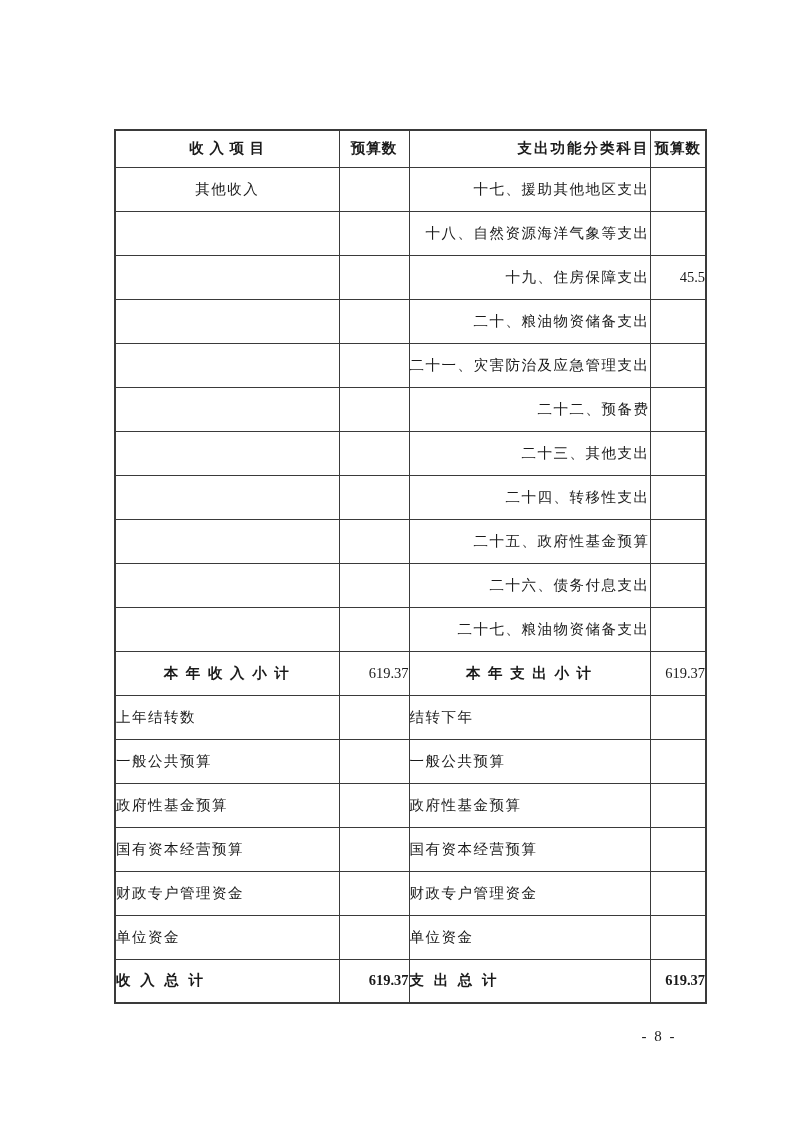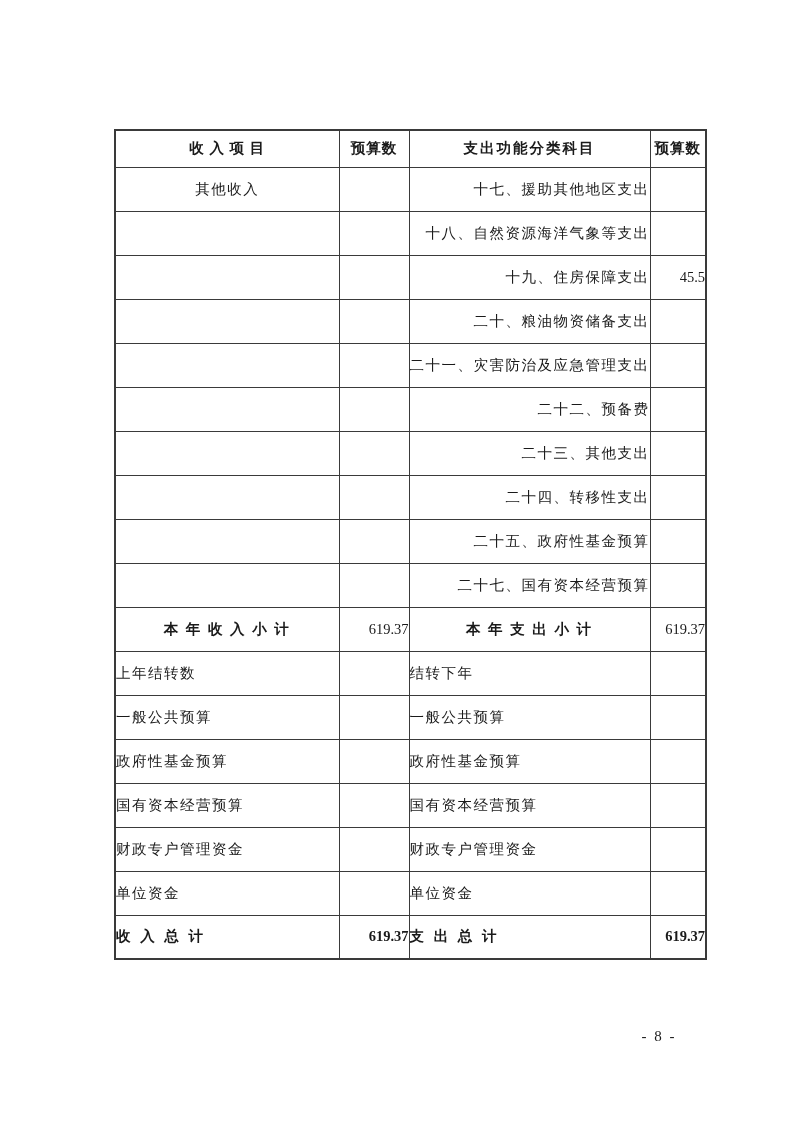--- a/index.html
+++ b/index.html
@@ -37,21 +37,21 @@
     vertical-align: middle;
   }
   .budget-table thead tr { height: 37px; }
   .budget-table tbody tr { height: 44px; }
   .budget-table th {
     font-weight: bold;
     text-align: center;
     letter-spacing: 1px;
   }
   th.hdr-income { letter-spacing: 1px; }
-  th.hdr-expense { letter-spacing: 2px; }
+  th.hdr-expense { letter-spacing: 2px; text-align: right; }
   
   .al-center { text-align: center; letter-spacing: 1.5px; }
   .al-item   { text-align: right; padding-left: 12px; letter-spacing: 1.5px; }
   .al-flush  { text-align: left; padding-left: 6px;  letter-spacing: 1.5px; }
   .al-indent { text-align: left; padding-left: 28px; letter-spacing: 1.5px; }
   .al-spaced { text-align: center; letter-spacing: 2px; font-weight: bold; }
   .al-total  { text-align: left; letter-spacing: 3px; font-weight: bold; }
   .al-num    { text-align: right; padding-right: 8px; font-size: 15px; letter-spacing: 0; }
   tr.bold-row .al-num { font-weight: bold; }
   .page-number {
@@ -134,21 +134,27 @@
         </tr>
         <tr>
           <td class="al-center"></td>
           <td class="al-num"></td>
           <td class="al-item">二十五、政府性基金预算</td>
           <td class="al-num"></td>
         </tr>
         <tr>
           <td class="al-center"></td>
           <td class="al-num"></td>
-          <td class="al-item">二十七、国有资本经营预算</td>
+          <td class="al-item">二十六、债务付息支出</td>
+          <td class="al-num"></td>
+        </tr>
+        <tr>
+          <td class="al-center"></td>
+          <td class="al-num"></td>
+          <td class="al-item">二十七、粮油物资储备支出</td>
           <td class="al-num"></td>
         </tr>
         <tr>
           <td class="al-spaced">本 年 收 入 小 计</td>
           <td class="al-num">619.37</td>
           <td class="al-spaced">本 年 支 出 小 计</td>
           <td class="al-num">619.37</td>
         </tr>
         <tr>
           <td class="al-flush">上年结转数</td>

